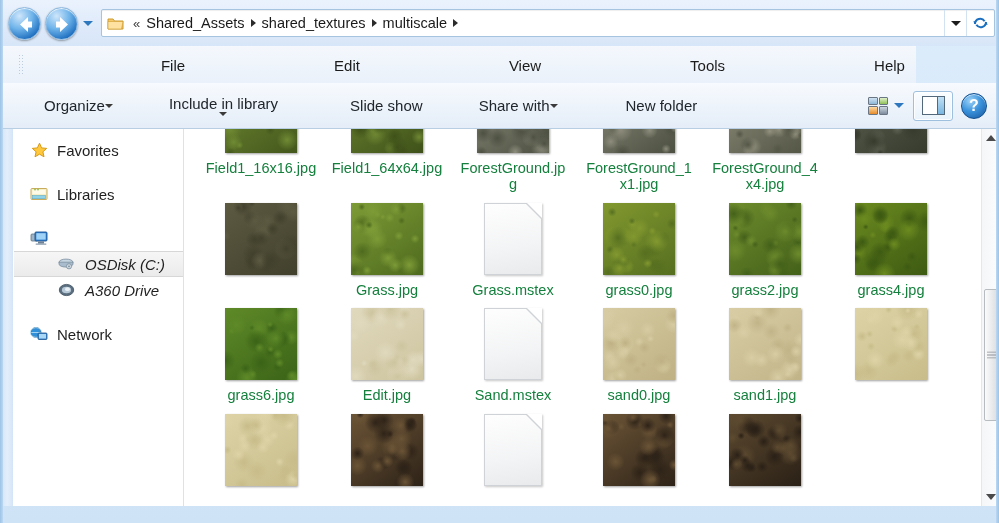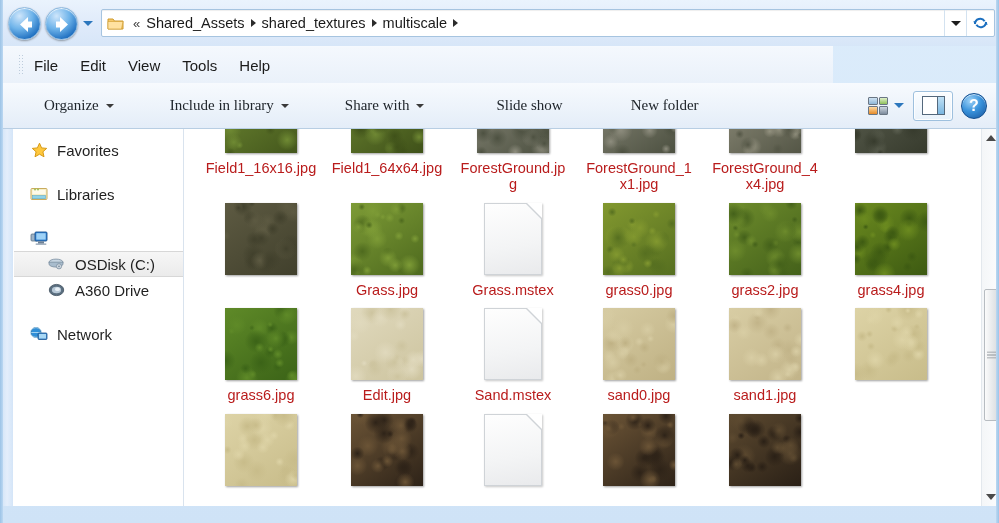--- a/index.html
+++ b/index.html
@@ -86,53 +86,53 @@
   }
   #search-input {
     flex: 1; border: 0; outline: 0; font-size: 14.5px; font-style: italic;
     color: #7b7b7b; padding-left: 8px; background: transparent;
     font-family: "Liberation Sans", sans-serif;
   }
   #search-icon { width: 26px; flex: none; display:flex; align-items:center; justify-content:center; cursor:pointer; }
 
   
   #menubar {
-    position: absolute; left: 0; top: 46px; width: 833px; height: 37px;
+    position: absolute; left: 0; top: 46px; width: 916px; height: 37px;
     background: linear-gradient(180deg,#f4f8fd 0%, #eaf1fa 100%);
     display: flex; align-items: center;
     border-top: 1px solid #f5f9fe;
+    justify-content: space-between;
   }
   #menu-grip {
     width: 5px; height: 22px; margin-left: 18px; flex:none;
     background-image: radial-gradient(#b8c8d8 40%, transparent 41%);
     background-size: 3px 3px; opacity: .9;
   }
   .menu-item {
     font-size: 15px; color: #1b1b1b; padding: 3px 11px; cursor: pointer;
     border-radius: 2px;
   }
   .menu-item:first-of-type { margin-left: 8px; }
 
   
   #toolbar {
     position: absolute; left: 0; top: 83px; width: 999px; height: 46px;
     background: linear-gradient(180deg,#f7fafe 0%, #eef4fb 48%, #e4edf8 100%);
     border-bottom: 1px solid #b8cee3;
     display: flex; align-items: center;
   }
   .tb-btn {
-    display: flex; align-items: center; gap: 7px;
+    display: flex; align-items: center; 
     font-size: 15px; color: #20262c; padding: 6px 13px;
     border-radius: 3px; cursor: pointer; border: 1px solid transparent;
     white-space: nowrap;
-    font-family: Liberation Serif, serif;
   }
   .tb-btn .caret-d { border-top-color: #3a3a3a; border-left-width:4px;border-right-width:4px;border-top-width:4px;}
   #tb-organize { margin-left: 30px; }
-  #tb-include { margin-left: 28px; }
+  #tb-include { margin-left: 28px; flex-direction: column; }
   #tb-share   { margin-left: 28px; }
   #tb-slide   { margin-left: 44px; }
   #tb-newfolder { margin-left: 40px; }
   #tb-spacer { flex: 1; }
 
   #tb-views {
     display:flex; align-items:center; gap:6px; margin-right: 4px; cursor: pointer;
     padding: 4px 5px; border-radius: 3px;
   }
   .views-grid { width: 20px; height: 18px; display:grid; grid-template-columns: 1fr 1fr; grid-template-rows: 1fr 1fr; gap:1px; }
@@ -176,21 +176,21 @@
   #navpane {
     width: 170px; height: 100%; background: #ffffff; flex: none;
     border-right: 1px solid #d9e3ee;
     padding-top: 8px; overflow: hidden; position: relative;
   }
   .nav-row {
     display: flex; align-items: center; gap: 8px;
     height: 26px; padding-left: 16px; cursor: pointer;
     font-size: 15px; color: #1f1f1f; white-space: nowrap;
   }
-  .nav-row.child { padding-left: 34px; }
+  .nav-row.child { padding-left: 44px; font-style: italic; }
   .nav-row.selected {
     background: linear-gradient(180deg,#f6f6f6,#ebebeb);
     border: 1px solid #d7d7d7; border-left: none; border-right: none;
     margin-left: 0;
   }
   .nav-gap { height: 18px; }
   .nav-ico { width: 19px; height: 18px; flex: none; display:flex; align-items:center; justify-content:center; }
 
   
   #filepane {
@@ -218,21 +218,21 @@
     box-shadow: 1px 1px 2px rgba(0,0,0,.22);
   }
   .docicon::after {
     content: ""; position: absolute; right: -1px; top: -1px;
     border-left: 15px solid transparent;
     border-top: 15px solid #ffffff;
     filter: drop-shadow(-1px 1px 0 #cfd3d7);
   }
   .tile-label {
     margin-top: 7px; width: 112px; text-align: center;
-    font-size: 14.5px; line-height: 1.13; color: #b91c1c;
+    font-size: 14.5px; line-height: 1.13; color: #15803d;
     word-break: break-all; overflow-wrap: anywhere;
   }
 
   
   #scrollbar {
     position: absolute; right: 0; top: 0; width: 18px; height: 100%;
     background: linear-gradient(90deg,#f4f6f8,#fbfcfd);
     border-left: 1px solid #e3e8ed;
     flex: none; cursor: pointer;
   }
@@ -344,27 +344,27 @@
     <div class="tb-btn" id="tb-organize">
       <span>Organize</span>
       <span class="caret-d"></span>
     </div>
 
     <div class="tb-btn" id="tb-include">
       <span>Include in library</span>
       <span class="caret-d"></span>
     </div>
 
+    <div class="tb-btn" id="tb-slide">
+      <span>Slide show</span>
+    </div>
+
     <div class="tb-btn" id="tb-share">
       <span>Share with</span>
       <span class="caret-d"></span>
-    </div>
-
-    <div class="tb-btn" id="tb-slide">
-      <span>Slide show</span>
     </div>
 
     <div class="tb-btn" id="tb-newfolder">
       <span>New folder</span>
     </div>
 
     <div id="tb-spacer"></div>
 
     <div id="tb-views" title="Change your view">
       <span class="views-grid">

